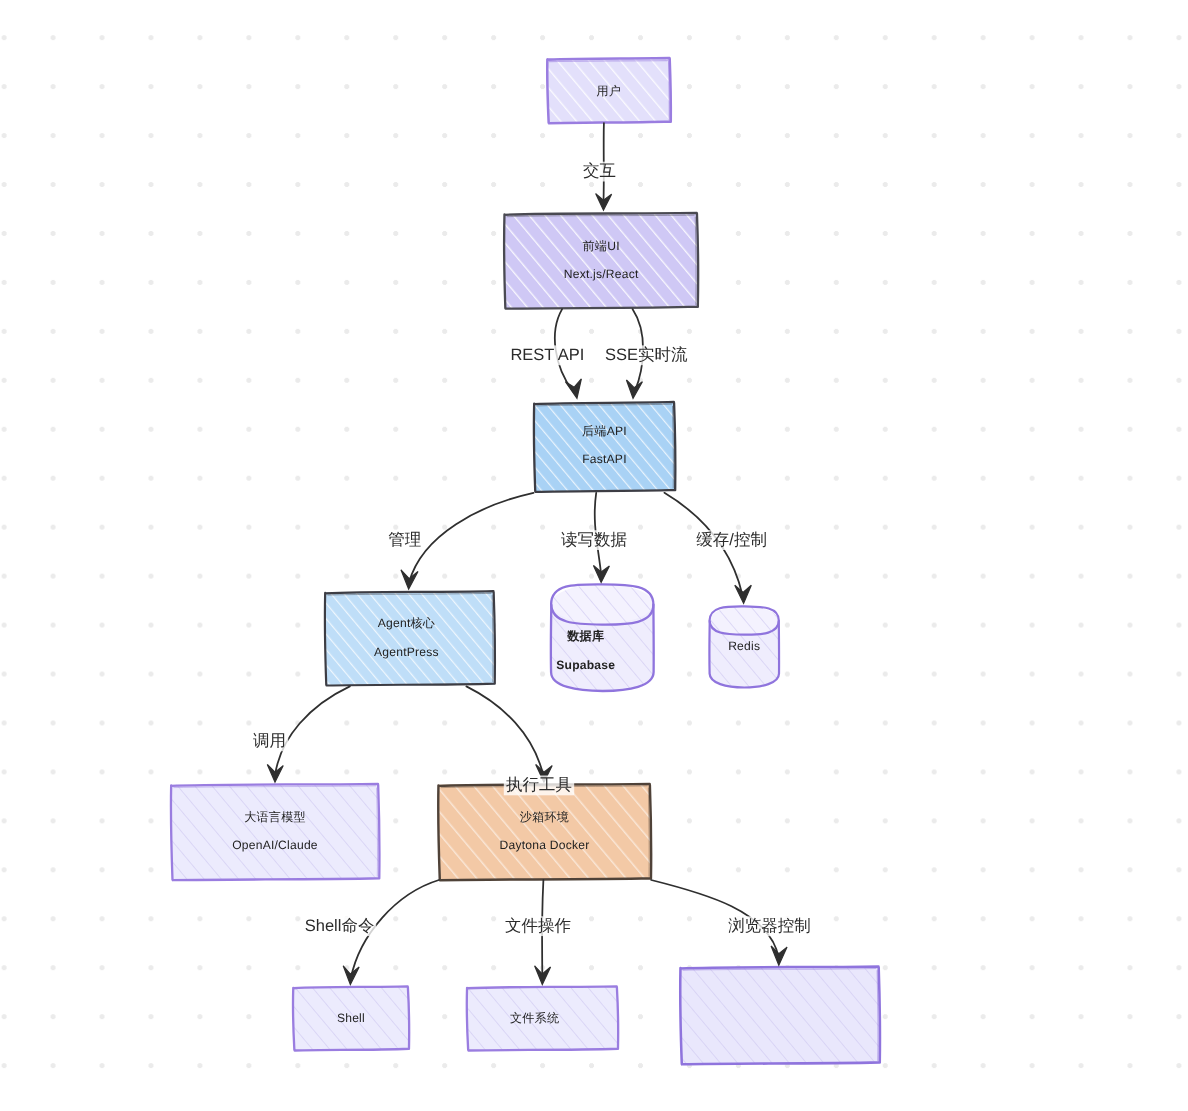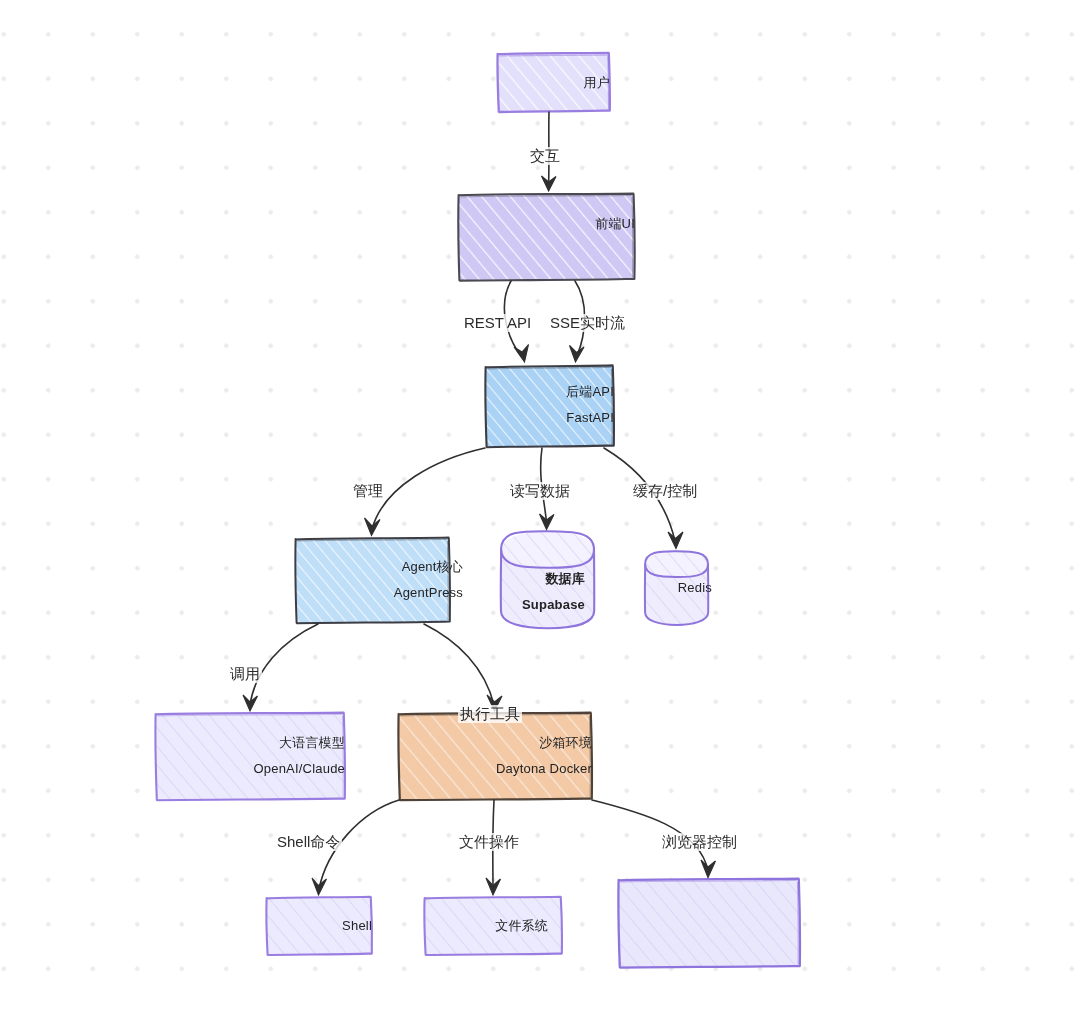--- a/index.html
+++ b/index.html
@@ -16,23 +16,23 @@
     background-image:radial-gradient(circle, #ebebeb 2.1px, rgba(0,0,0,0) 2.3px);
     background-size:44.5px 44.5px;
     background-position:26px 12px;
   }
   svg.layer{position:absolute;left:0;top:0;width:1080px;height:1010px;}
   svg.edges{z-index:2;}
   svg.nodes{z-index:1;}
   .node-label{
     position:absolute;
     z-index:3;
-    text-align:right;
+    text-align:center;
     color:#232323;
-    font-size:13px;
+    font-size:11px;
     line-height:26px;
     letter-spacing:0.2px;
     pointer-events:none;
     white-space:nowrap;
   }
   .node-label .l2{display:block;}
   .edge-label{
     position:absolute;
     z-index:4;
     color:#2b2b2b;
@@ -204,28 +204,29 @@
       </g>
     </g>
   </svg>
 
   <div class="node-label" style="left:497px;top:70px;width:113px;">
     <span>用户</span>
   </div>
 
   <div class="node-label" style="left:458px;top:211px;width:177px;">
     <span>前端UI</span>
+    <span class="l2">Next.js/React</span>
   </div>
 
   <div class="node-label" style="left:485px;top:379px;width:129px;">
     <span>后端API</span>
     <span class="l2">FastAPI</span>
   </div>
 
-  <div class="node-label" style="left:308px;top:554px;width:155px;">
+  <div class="node-label" style="left:292px;top:554px;width:155px;">
     <span>Agent核心</span>
     <span class="l2">AgentPress</span>
   </div>
 
   <div class="node-label" style="left:480px;top:566px;width:105px;font-weight:bold;">
     <span>数据库</span>
     <span class="l2">Supabase</span>
   </div>
 
   <div class="node-label" style="left:641px;top:575px;width:71px;">

